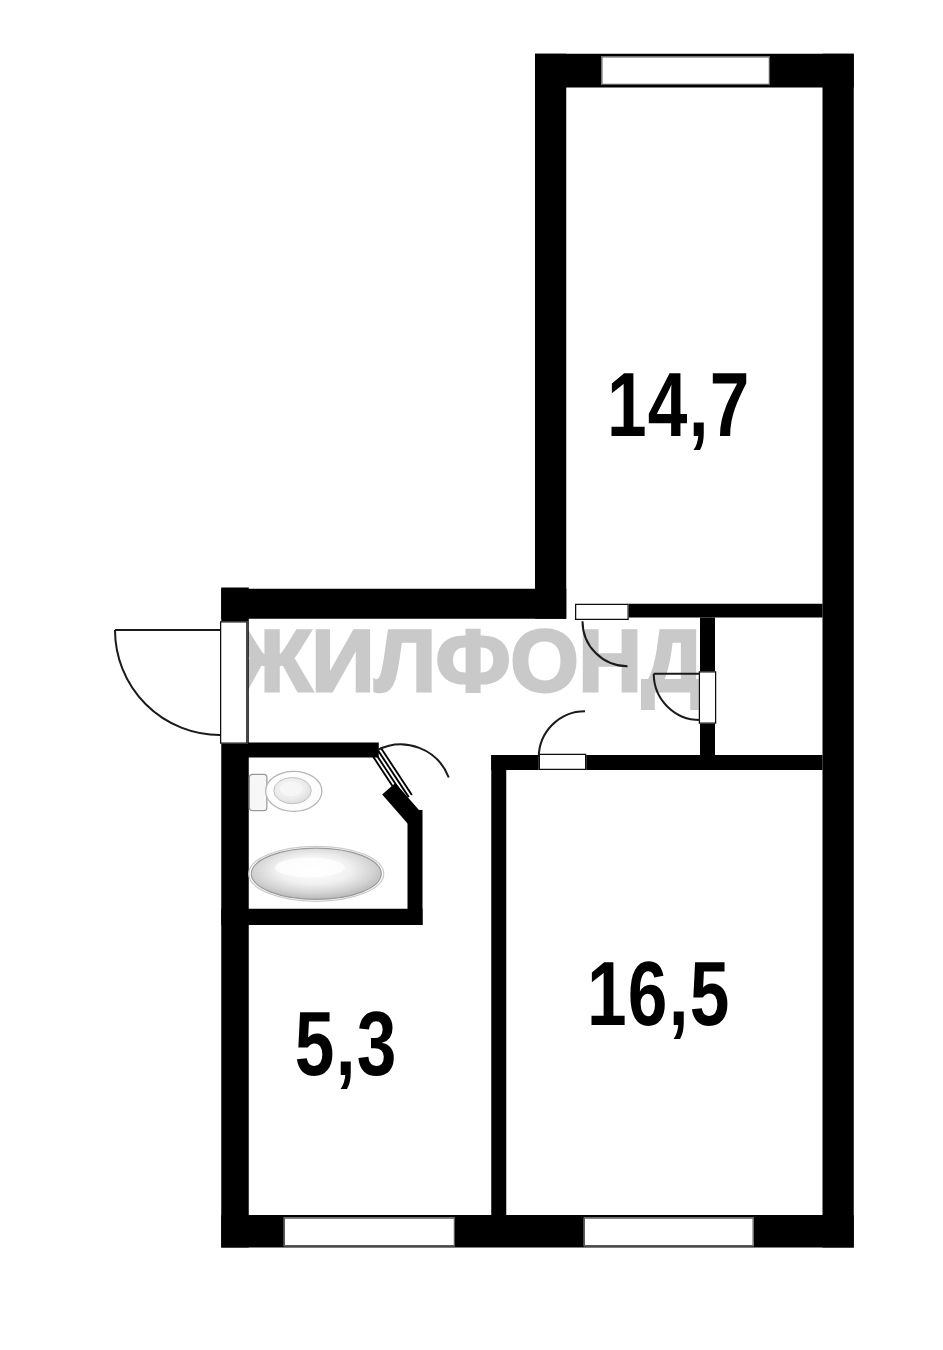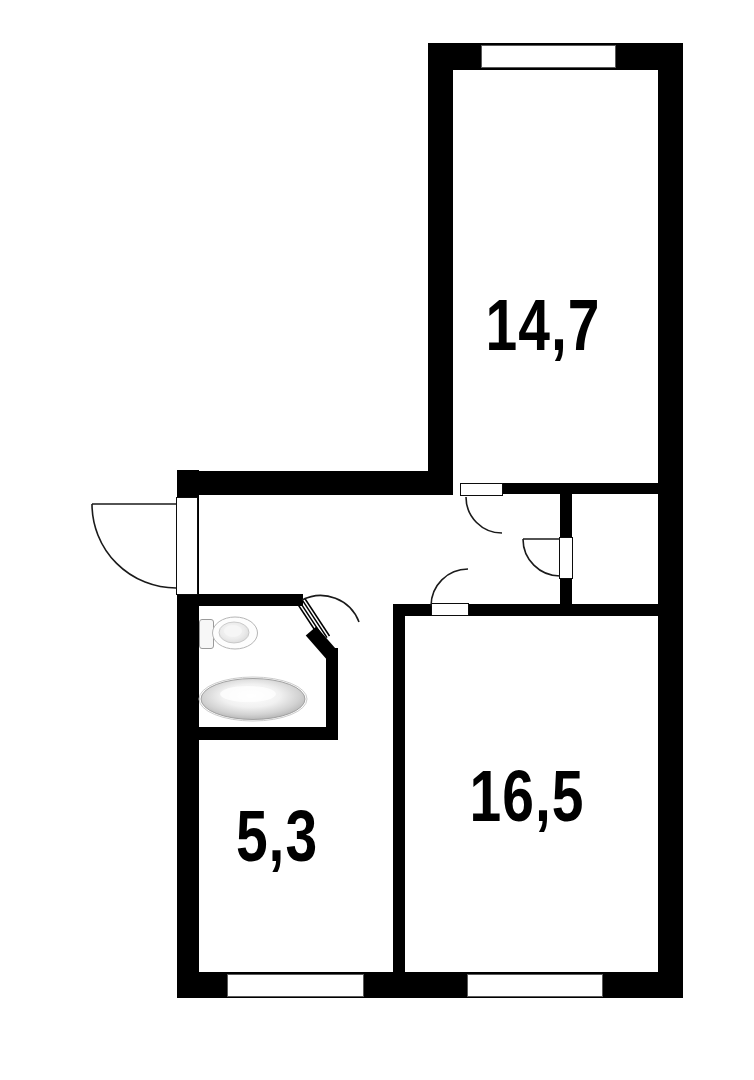--- a/index.html
+++ b/index.html
@@ -19,20 +19,21 @@
     position:absolute;z-index:1;font-weight:bold;font-size:70px;line-height:1;
     letter-spacing:0px;white-space:nowrap;-webkit-text-stroke:2.5px #c9c9c9;
   }
   #overlay{position:absolute;left:0;top:0;z-index:4;}
 </style>
 </head>
 <body>
 
 <div id="stage">
 
+  <div id="watermark" style="left:186px;top:494px;color:#c9c9c9;">ЖИЛФОНД</div>
 
   <div class="wall" style="left:428px;top:43px;width:255px;height:27px;"></div>
   <div class="wall" style="left:658px;top:43px;width:25px;height:955px;"></div>
   <div class="wall" style="left:177px;top:972px;width:506px;height:26px;"></div>
   <div class="wall" style="left:177px;top:470px;width:22px;height:528px;"></div>
   <div class="wall" style="left:177px;top:471px;width:276px;height:24px;"></div>
   <div class="wall" style="left:428px;top:43px;width:25px;height:452px;"></div>
   <div class="wall" style="left:503px;top:483px;width:155px;height:11px;"></div>
   <div class="wall" style="left:560px;top:494px;width:12px;height:44px;"></div>
   <div class="wall" style="left:560px;top:578px;width:12px;height:27px;"></div>

